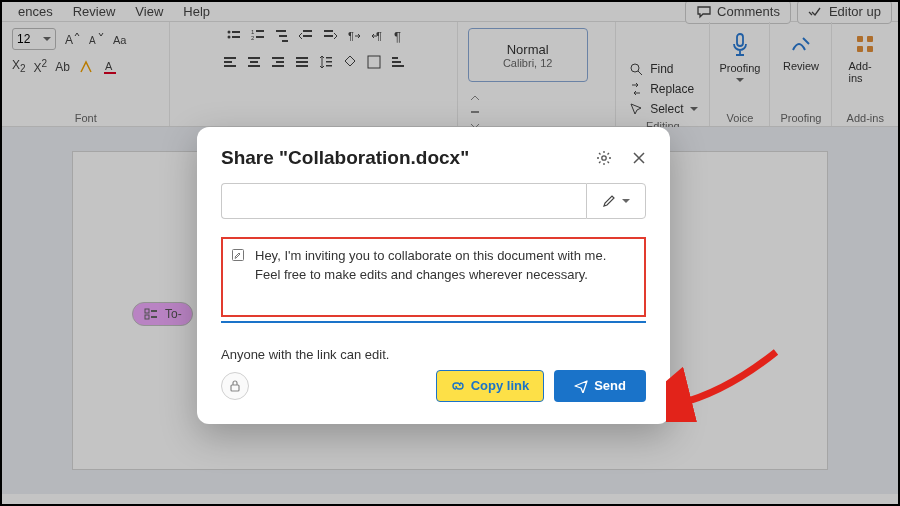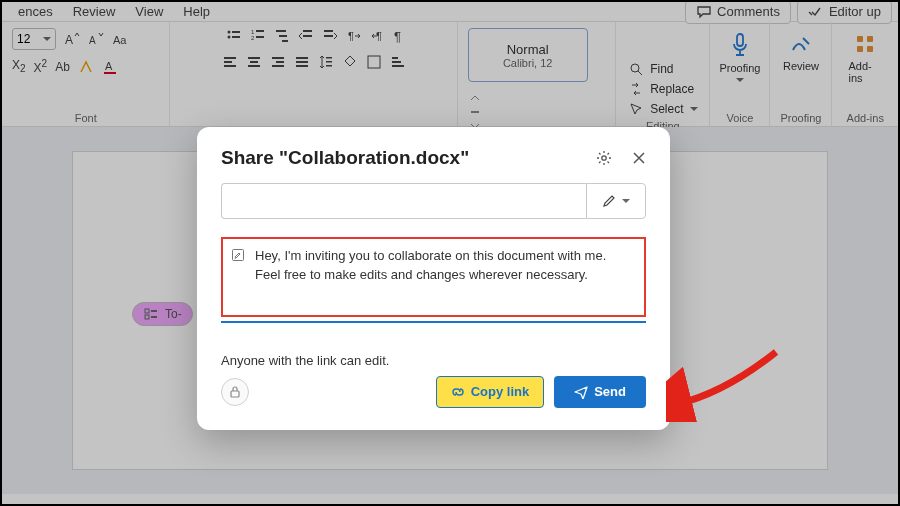--- a/index.html
+++ b/index.html
@@ -94,21 +94,21 @@
   width:60px; height:36px; border:1px solid #c9c9c9; border-radius:0 4px 4px 0;
   display:flex; align-items:center; justify-content:center; gap:6px; background:#fff;
 }
 .msg-box{
   margin-top:18px; border:2px solid #e23b2e; padding:8px 10px 30px; position:relative;
   font-size:13px; color:#333; line-height:1.45;
 }
 .msg-box .msg-icon{position:absolute; left:8px; top:9px; color:#666;}
 .msg-text{margin-left:22px;}
 .msg-underline{height:2px;background:#1a73c9;margin-top:4px;}
-.link-desc{font-size:13px;color:#333;margin-top:30px;}
+.link-desc{font-size:13px;color:#333;margin-top:24px;}
 .actions{display:flex;align-items:center;margin-top:8px;gap:10px;}
 .lock-btn{width:28px;height:28px;border:1px solid #d0d0d0;border-radius:50%;display:flex;align-items:center;justify-content:center;background:#fafafa;}
 .actions .spacer{flex:1;}
 .copy-btn{
   border:1.5px solid #1a73c9;color:#1a73c9;background:#fde047;border-radius:4px;
   height:32px;padding:0 14px;display:flex;align-items:center;gap:6px;font-size:13px;font-weight:600;
 }
 .send-btn{
   background:#1a73c9;color:#fff;border:none;border-radius:4px;height:32px;padding:0 20px;
   display:flex;align-items:center;gap:6px;font-size:13px;font-weight:600;

